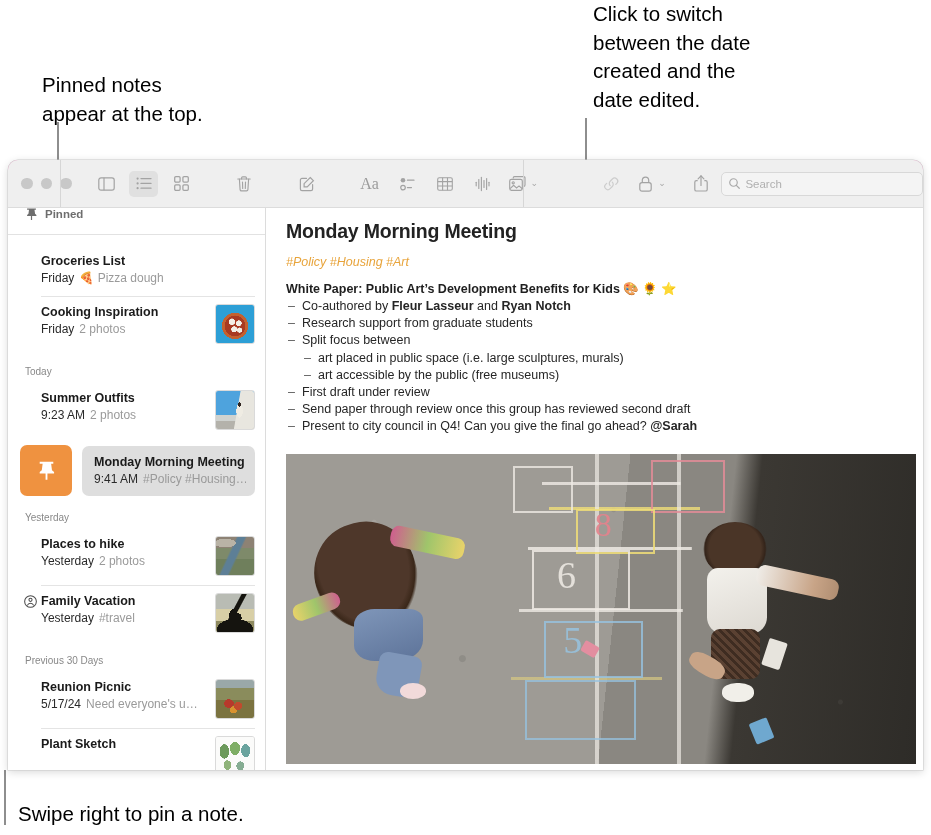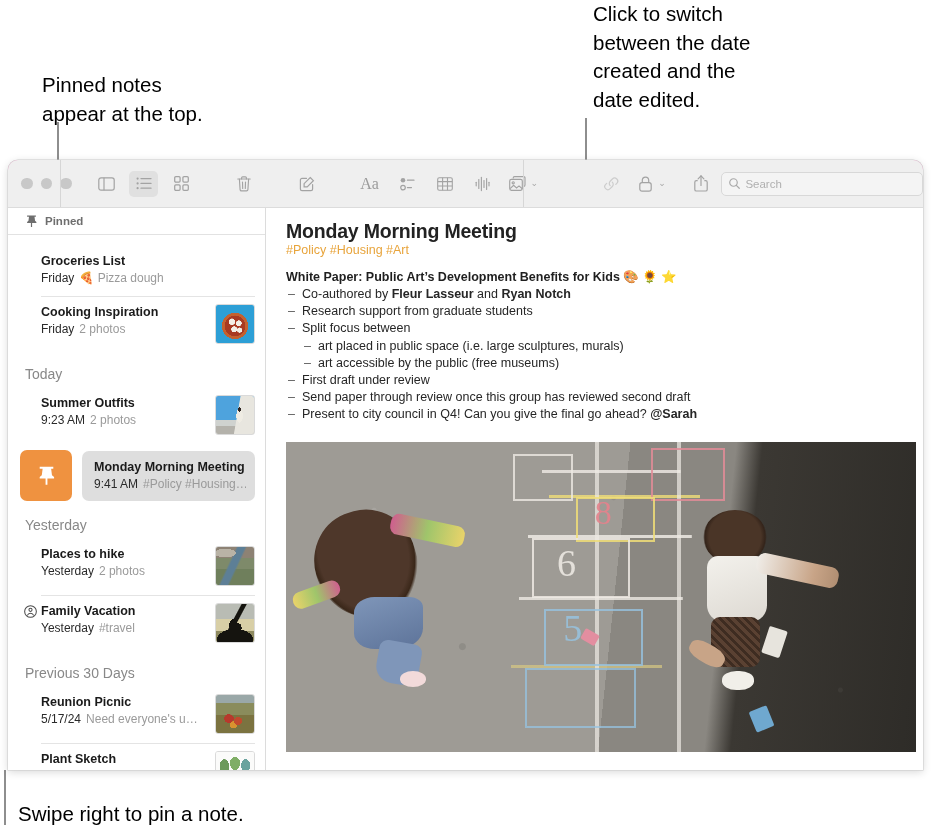--- a/index.html
+++ b/index.html
@@ -124,33 +124,33 @@
   #notes-list {
     width: 257px;
     background: #ffffff;
     border-right: 0.5px solid #dcdcdc;
     position: relative;
     overflow: hidden;
   }
   #pinned-header {
     height: 26px;
     display: flex;
-    align-items: center;
+    align-items: flex-start;
     padding-left: 18px;
     border-bottom: 0.5px solid #e2e2e2;
     background: #ffffff;
   }
   #pinned-header .ph-label {
     font-size: 11.5px;
     font-weight: bold;
     color: #6e6e6e;
     margin-left: 8px;
   }
   .section-head {
-    font-size: 14px;
+    font-size: 10px;
     color: #888888;
     padding: 13px 0 5px 17px;
   }
   .note-row {
     position: relative;
     display: flex;
     align-items: flex-start;
     padding: 8px 10px 9px 33px;
     min-height: 34px;
   }
@@ -234,22 +234,24 @@
     padding-top: 8px;
   }
   #note-body { padding: 12px 20px 0 20px; }
   #note-title-main {
     font-size: 19.5px;
     font-weight: bold;
     color: #222222;
     letter-spacing: -0.2px;
   }
   #note-tags {
+    margin-top: 12px;
     font-size: 12.5px;
     color: #e8a43b;
+    font-style: italic;
   }
   #note-heading {
     margin-top: 12px;
     font-size: 12.5px;
     font-weight: bold;
     color: #1f1f1f;
   }
   ul.dash {
     list-style: none;
     margin: 2px 0 0 0;

